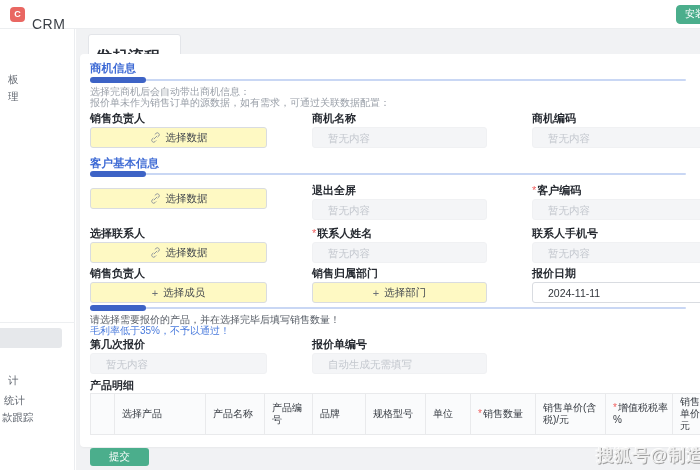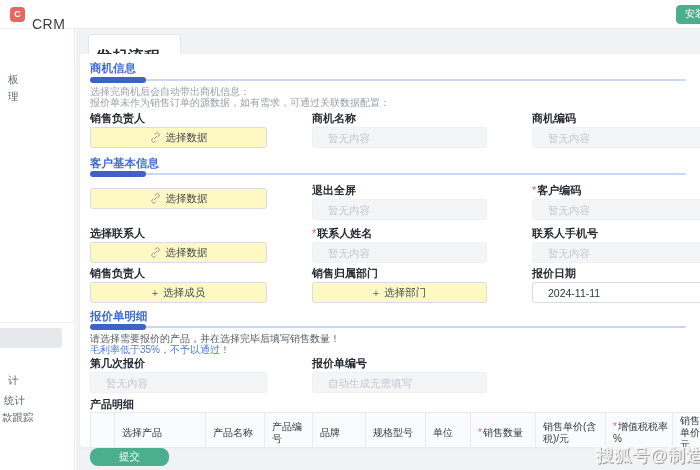--- a/index.html
+++ b/index.html
@@ -61,22 +61,22 @@
   input.dis { background:#f4f5f7; border:1px solid #f0f1f3; color:#c3c7ce; }
   input.dis::placeholder { color:#c3c7ce; }
   input.date { background:#fff; border:1px solid #d9dce1; color:#33373d; }
 
   .ptitle { margin-top:5px; font-size:11px; font-weight:bold; color:#262a31; height:12px; line-height:12px; }
   .ptable { margin-top:2px; border-collapse:collapse; table-layout:fixed; width:620px; }
   .ptable th, .ptable td { border:1px solid #e9eaec; overflow:hidden; }
   .ptable th { background:#fafbfc; font-size:10px; color:#363b42; font-weight:normal; text-align:left;
                padding:2px 2px 2px 7px; height:26px; line-height:12px; box-sizing:border-box; }
 
-  .submit-btn { position:absolute; left:14px; top:419px; height:18px; padding:0 29px; background:#4bae8c;
-                color:#fff; font-size:10.5px; border:none; border-radius:8px; cursor:pointer; }
+  .submit-btn { position:absolute; left:14px; top:419px; height:18px; padding:0 19px; background:#4bae8c;
+                color:#fff; font-size:10.5px; border:none; border-radius:3px; cursor:pointer; }
 
   .watermark { position:absolute; right:-4px; bottom:3px; font-size:17px; font-weight:bold;
                letter-spacing:1px; color:#efefef; white-space:nowrap;
                text-shadow:1px 1px 0 #a0a0a0, -1px -1px 0 #fdfdfd; }
   svg { display:block; }
 </style>
 </head>
 <body>
 
 <div class="screen">
@@ -209,21 +209,20 @@
             <span class="plus">+</span>
             <span>选择部门</span>
           </button>
         </div>
         <div>
           <div class="flabel">报价日期</div>
           <input class="fld date control" value="2024-11-11" style="">
         </div>
       </div>
 
-      <div class="sec-title mt7">报价单明细</div>
       <div class="sec-bar mt2">
           <div class="line"></div>
           <div class="pill"></div>
         </div>
       <div class="sec-desc dark mt3">请选择需要报价的产品，并在选择完毕后填写销售数量！</div>
       <div class="sec-desc blue">毛利率低于35%，不予以通过！</div>
 
       <div class="fgrid mt3">
         <div>
           <div class="flabel">第几次报价</div>

